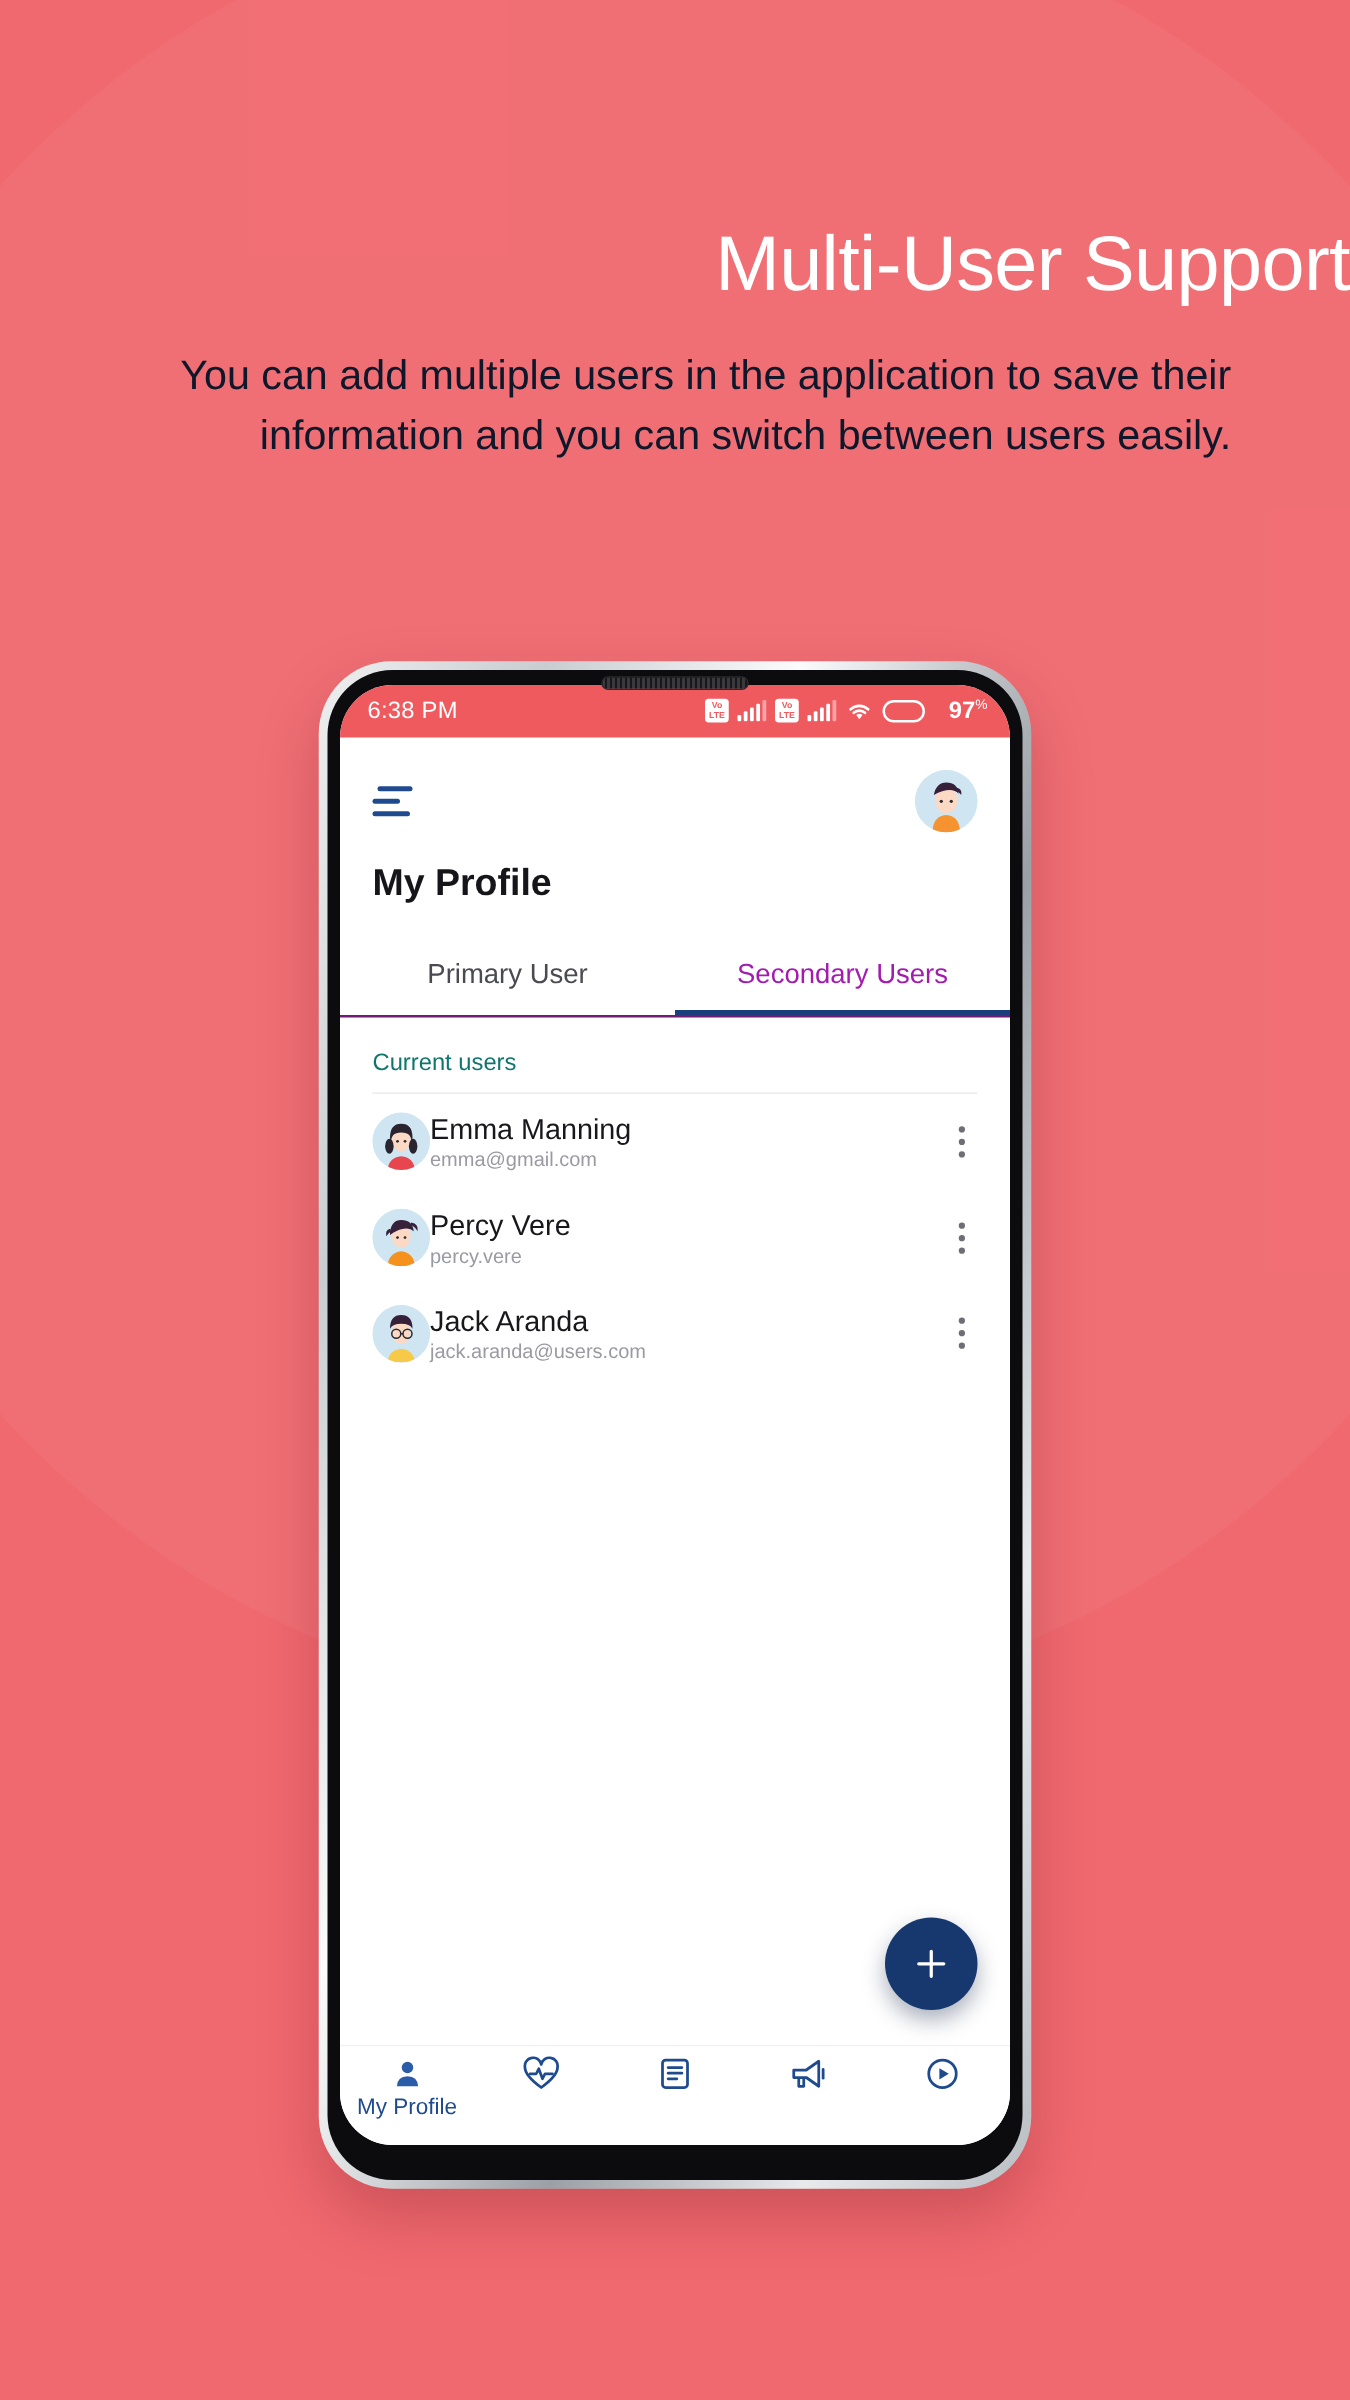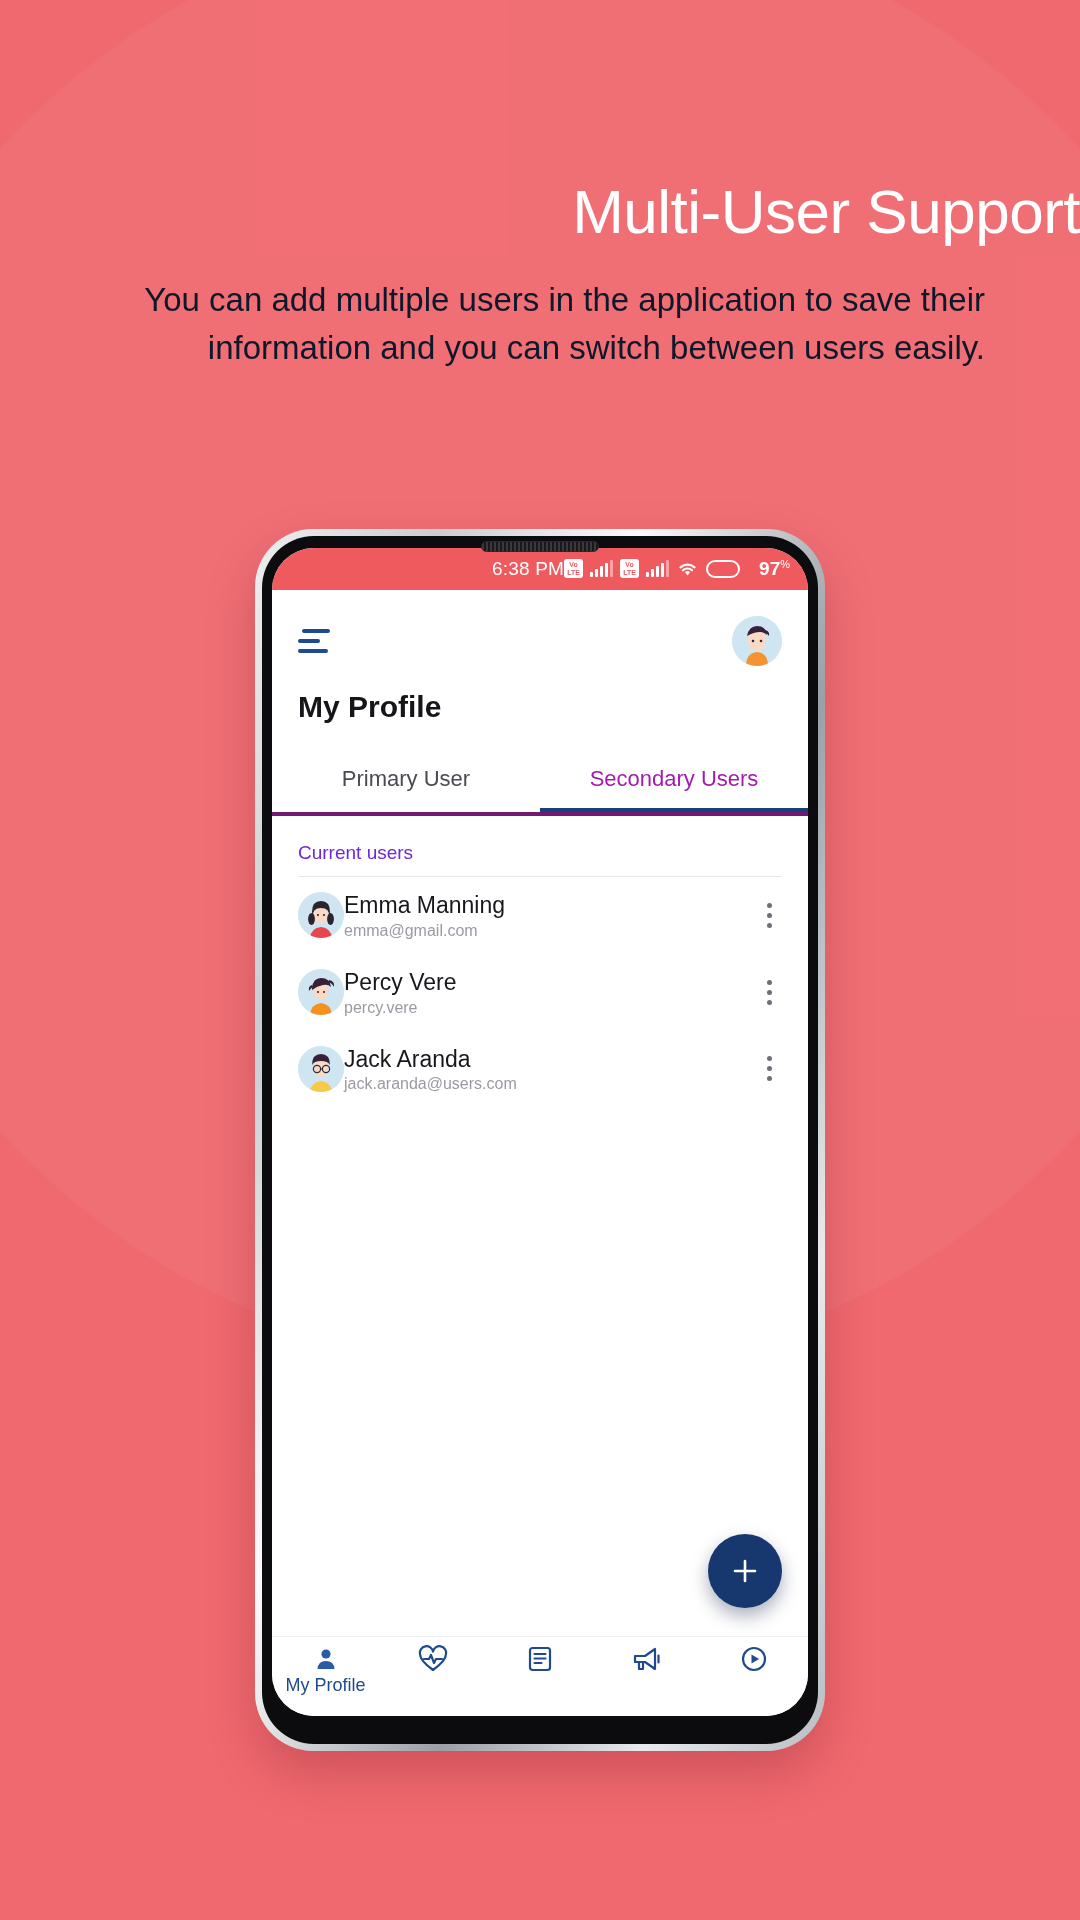--- a/index.html
+++ b/index.html
@@ -88,21 +88,21 @@
     display: flex;
     flex-direction: column;
   }
 
   
   .statusbar {
     height: 42px;
     background: #ef5a5f;
     display: flex;
     align-items: center;
-    justify-content: flex-end;
+    justify-content: space-between;
     padding: 0 18px 0 22px;
     flex: 0 0 auto;
   }
   .status-time {
     color: #ffffff;
     font-size: 19px;
     font-weight: 400;
     letter-spacing: 0.2px;
   }
   .status-icons {
@@ -180,21 +180,21 @@
     font-weight: 700;
     color: #15151a;
     padding: 24px 26px 0 26px;
     flex: 0 0 auto;
   }
 
   
   .tabs {
     display: flex;
     margin-top: 26px;
-    border-bottom: 4px solid #701a75;
+    border-bottom: 2px solid #701a75;
     flex: 0 0 auto;
   }
   .tab {
     flex: 1;
     text-align: center;
     padding: 16px 0 16px;
     font-size: 22px;
     color: #4a4a52;
     border-bottom: 4px solid transparent;
     cursor: pointer;
@@ -202,21 +202,21 @@
   .tab.active {
     color: #a21caf;
     font-weight: 400;
     border-bottom-color: #1b3f7d;
   }
 
   
   .list-area { flex: 1 1 auto; position: relative; overflow: hidden; }
   .section-label {
     font-size: 19px;
-    color: #6d28d9;
+    color: #0f766e;
     padding: 26px 26px 12px 26px;
   }
   .divider { height: 1px; background: #e8e8ec; margin: 0 26px; }
 
   .user-row {
     display: flex;
     align-items: center;
     padding: 14px 26px 14px 26px;
   }
   .u-avatar {

